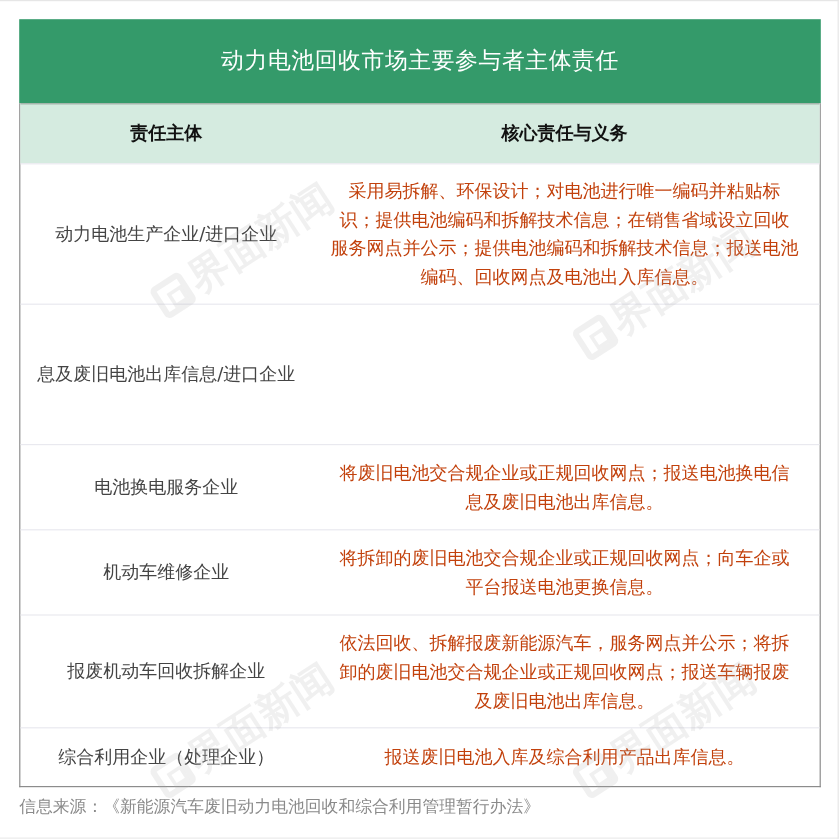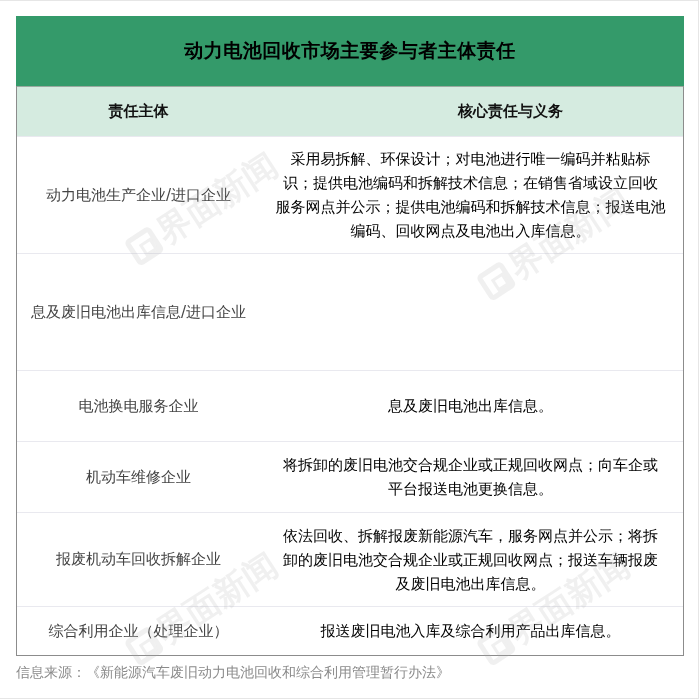--- a/index.html
+++ b/index.html
@@ -24,43 +24,42 @@
     }
     .table-wrap {
       position: absolute;
       left: 16px;
       top: 16px;
       width: 668px;
     }
     .title-bar {
       height: 70px;
       background: #349a6a;
-      color: #000000;
-      font-weight: bold;
+      color: #ffffff;
+      font-weight: normal;
       font-size: 19px;
       display: flex;
       align-items: center;
       justify-content: center;
       letter-spacing: 0.5px;
     }
     .grid {
       border-left: 1px solid #8c8c8c;
       border-right: 1px solid #8c8c8c;
       border-bottom: 1px solid #8c8c8c;
       box-sizing: border-box;
       width: 668px;
       position: relative;
     }
     .head-row {
       display: flex;
       height: 50px;
       background: #d5ebe0;
       border-top: 1px solid #9aa9a0;
       box-sizing: border-box;
-      gap: 40px;
     }
     .head-row .c1, .head-row .c2 {
       display: flex;
       align-items: center;
       justify-content: center;
       font-weight: bold;
       font-size: 15px;
       color: #111111;
     }
     .c1 { width: 243px; flex: 0 0 243px; }
@@ -76,21 +75,21 @@
       justify-content: center;
       font-size: 15px;
       color: #444444;
       text-align: left;
     }
     .row .c2 {
       display: flex;
       align-items: center;
       justify-content: center;
       font-size: 15px;
-      color: #000000;
+      color: #c2410c;
       text-align: center;
       line-height: 24px;
     }
     .row .c2 span { display: block; }
     .r1 { height: 117px; }
     .r2 { height: 117px; }
     .r3 { height: 71px; }
     .r4 { height: 71px; }
     .r5 { height: 94px; }
     .r6 { height: 49px; }
@@ -155,20 +154,21 @@
     </div>
 
     <div class="row r2">
       <div class="c1">息及废旧电池出库信息/进口企业</div>
     </div>
 
     <div class="row r3">
       <div class="c1">电池换电服务企业</div>
       <div class="c2">
         <div>
+          <span>将废旧电池交合规企业或正规回收网点；报送电池换电信</span>
           <span>息及废旧电池出库信息。</span>
         </div>
       </div>
     </div>
 
     <div class="row r4">
       <div class="c1">机动车维修企业</div>
       <div class="c2">
         <div>
           <span>将拆卸的废旧电池交合规企业或正规回收网点；向车企或</span>

